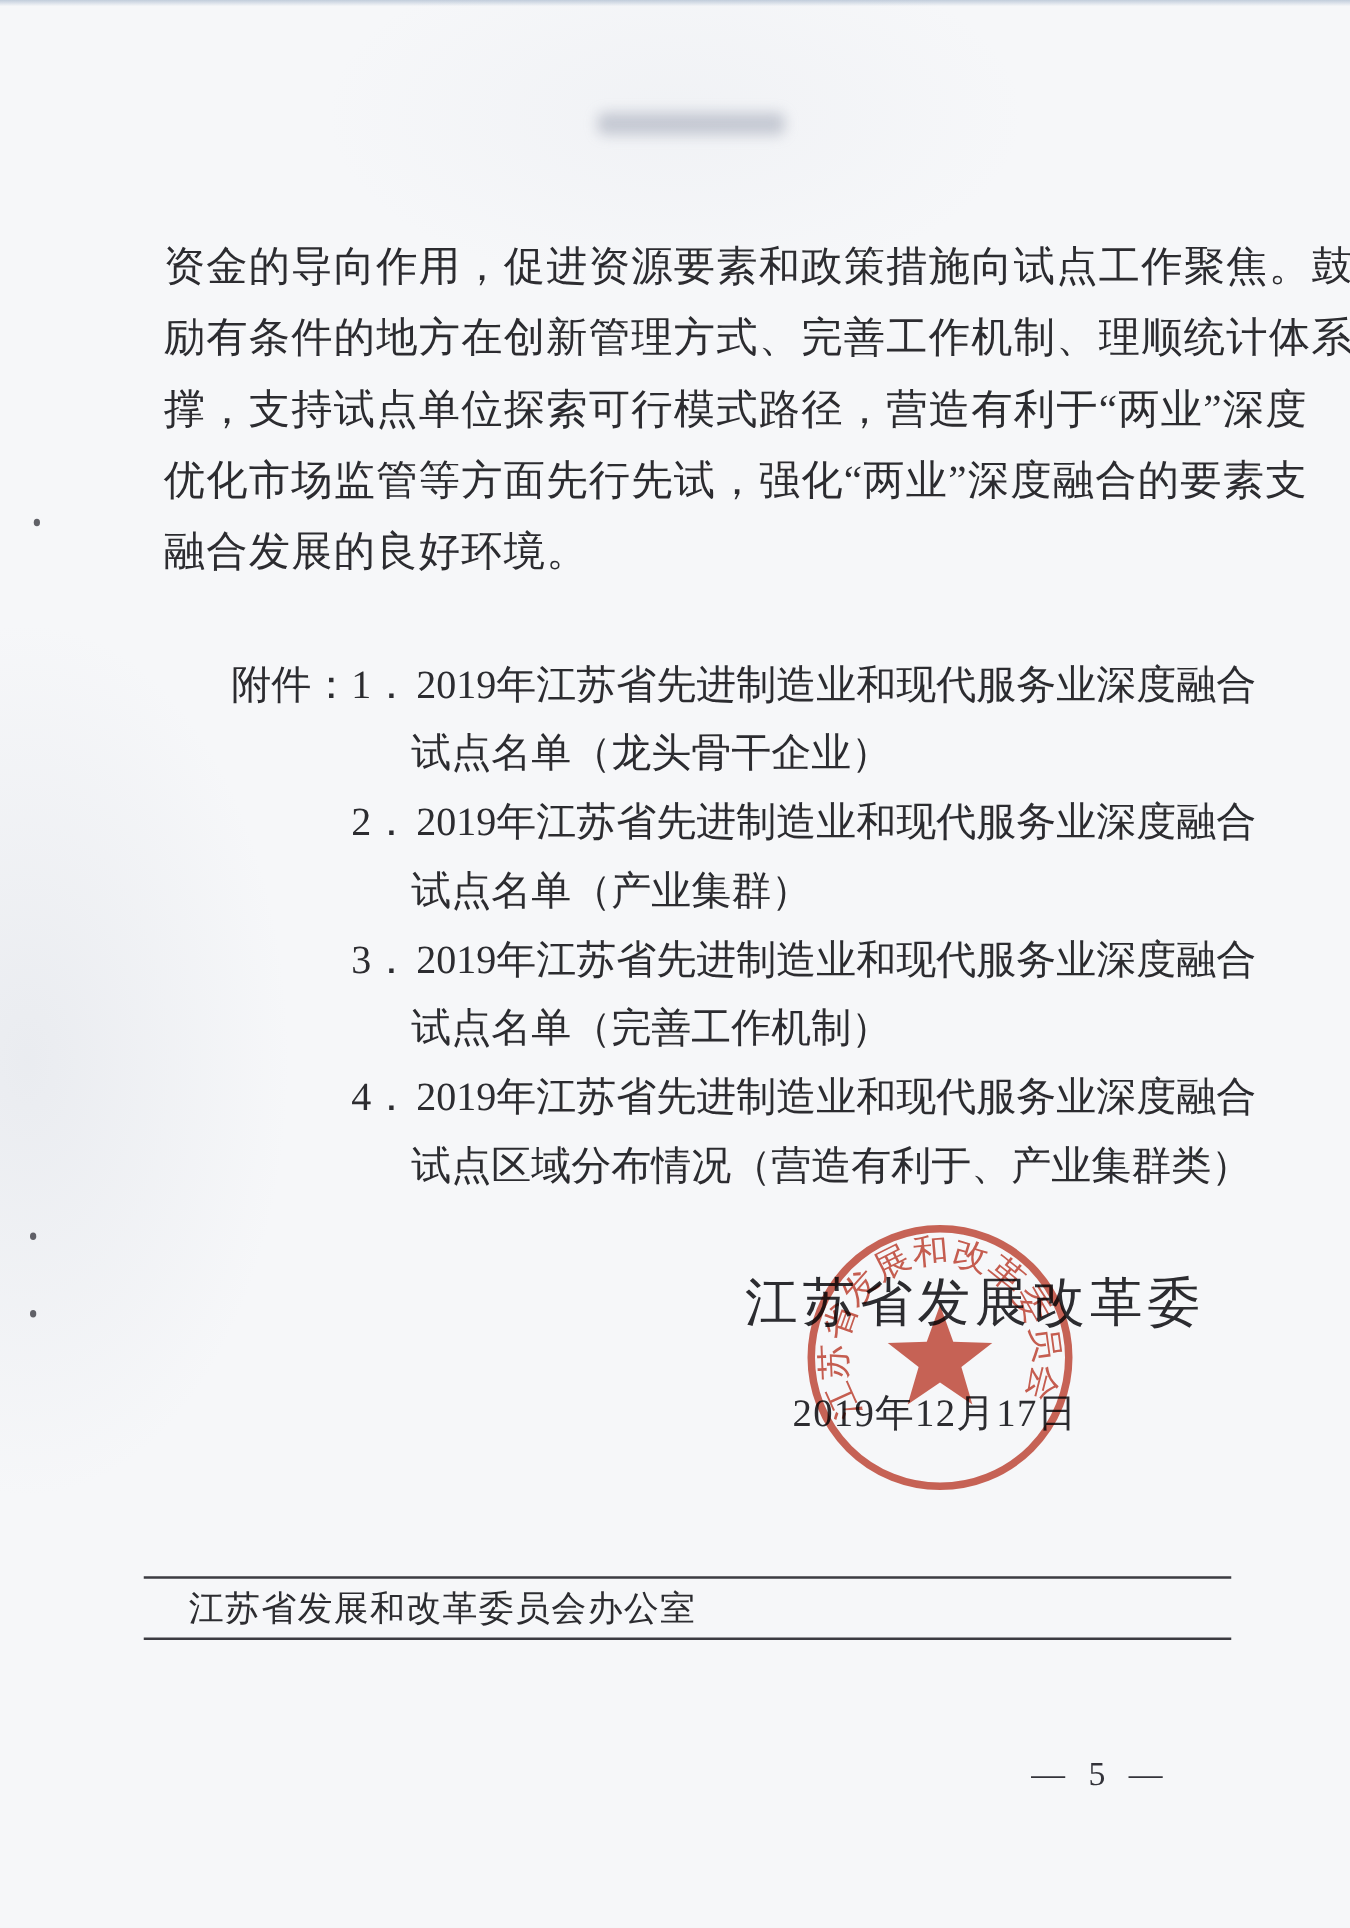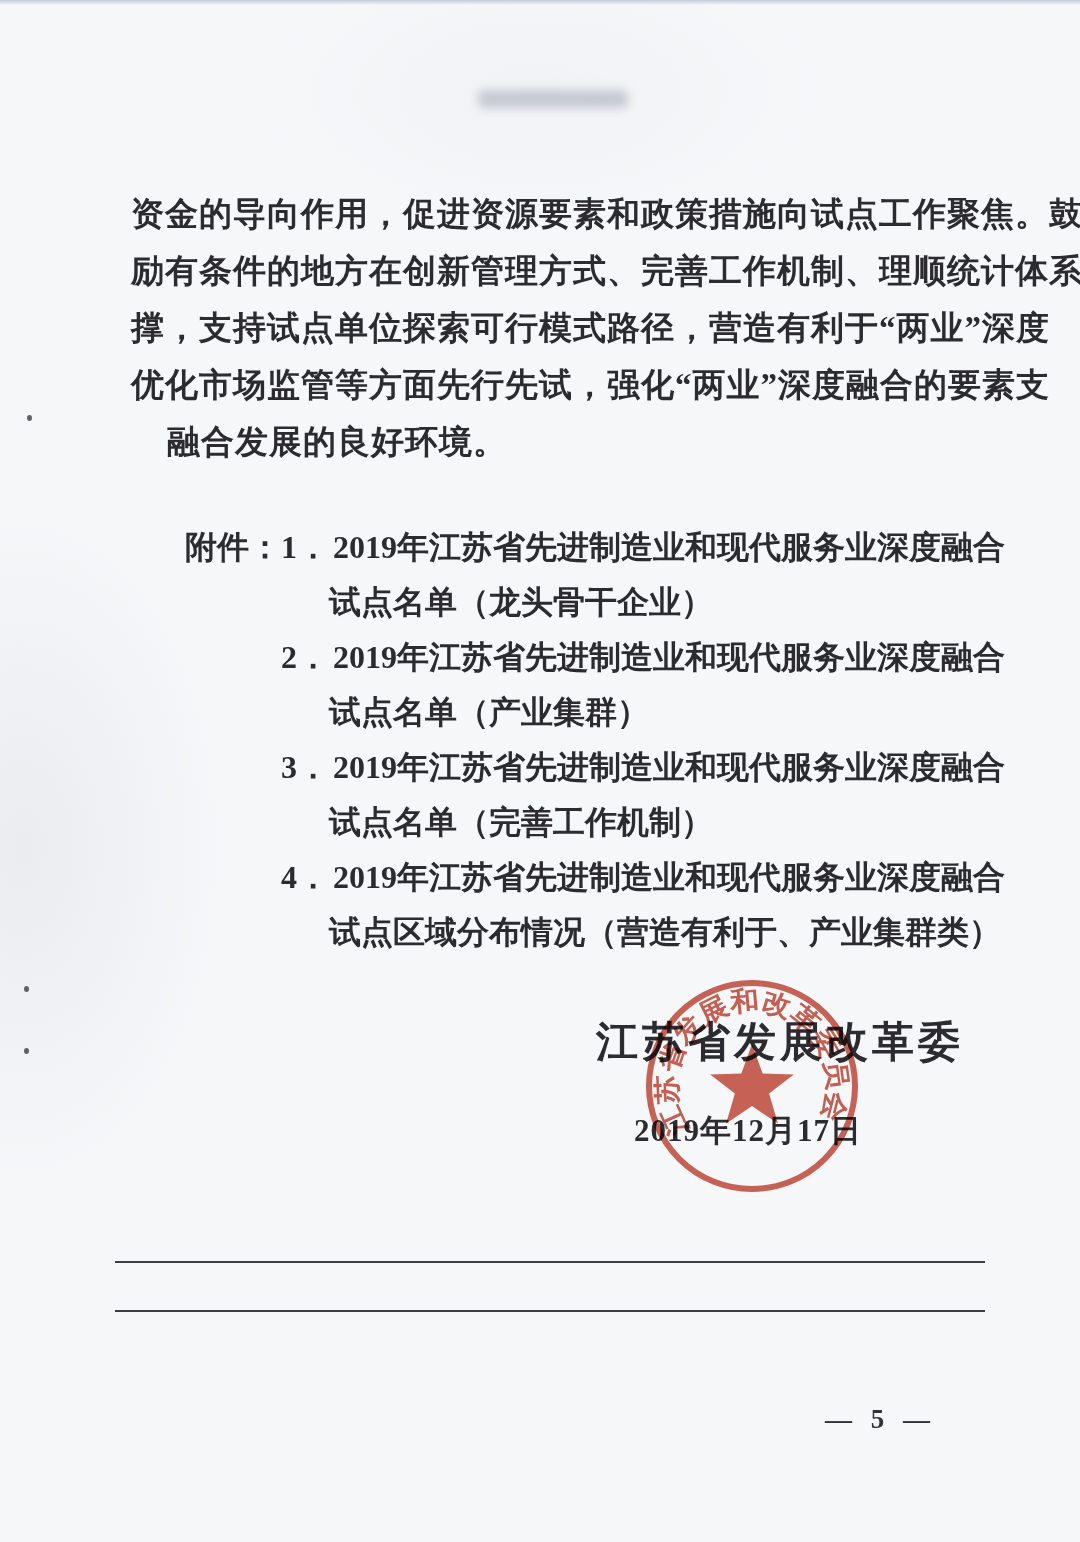--- a/index.html
+++ b/index.html
@@ -10,21 +10,20 @@
     overflow: hidden;
   }
   .page {
     position: relative;
     width: 1080px; height: 1542px;
     background:
       radial-gradient(ellipse 300px 500px at 2% 55%, rgba(190,196,208,0.22), transparent 70%),
       radial-gradient(ellipse 400px 200px at 50% 6%, rgba(200,206,218,0.12), transparent 70%),
       #f6f7f9;
     color: #2c2c30;
-    font-weight: bold;
   }
   .top-edge {
     position: absolute; left: 0; top: 0; width: 100%; height: 5px;
     background: linear-gradient(to bottom, rgba(150,170,195,0.55), rgba(150,170,195,0));
   }
   .smudge {
     position: absolute; left: 478px; top: 90px; width: 150px; height: 18px;
     background: rgba(125,135,155,0.38);
     border-radius: 6px; filter: blur(5px);
   }
@@ -32,21 +31,21 @@
   .speck.s1 { left: 27px; top: 415px; }
   .speck.s2 { left: 24px; top: 986px; }
   .speck.s3 { left: 24px; top: 1048px; }
 
   
   .body-text {
     position: absolute; left: 131px; top: 186px; width: 816px;
     font-size: 33px; line-height: 57px; letter-spacing: 1px;
   }
   .para-line { text-align: justify; text-align-last: justify; height: 57px; white-space: nowrap; }
-  .para-line.last { text-align-last: left; margin-left: 36px; }
+  .para-line.last { text-align-last: left; }
 
   
   .attachments {
     position: absolute; left: 185px; top: 520px; width: 790px;
     font-size: 32px; line-height: 55px;
   }
   .att-line { white-space: nowrap; height: 55px; }
   .att-label { display: inline-block; width: 96px; text-align: right; }
   .att-num { display: inline-block; width: 52px; }
   .att-cont { padding-left: 144px; height: 55px; white-space: nowrap; }
@@ -129,17 +128,18 @@
       <path id="sealArc" d="M 53.8 159.6 A 76 76 0 1 1 178.2 159.6" fill="none"></path>
     </defs>
     <circle cx="116" cy="116" r="103" fill="none" stroke="#c2402f" stroke-width="6" opacity="0.92"></circle>
     <polygon transform="translate(116,118)" points="0,-44 10.6,-14.6 41.8,-13.6 17.1,5.6 25.9,35.6 0,18 -25.9,35.6 -17.1,5.6 -41.8,-13.6 -10.6,-14.6" fill="#c2402f" opacity="0.92"></polygon>
     <text font-size="27" fill="#c2402f" opacity="0.95" font-family="Liberation Serif, DejaVu Serif, serif">
       <textPath href="#sealArc" startOffset="0" textLength="318" lengthAdjust="spacingAndGlyphs">江苏省发展和改革委员会</textPath>
     </text>
   </svg>
 
   <div class="footer">
+    <span>江苏省发展和改革委员会办公室</span>
   </div>
 
   <div class="page-number">— 5 —</div>
 
 </div>
 
 </body></html>

